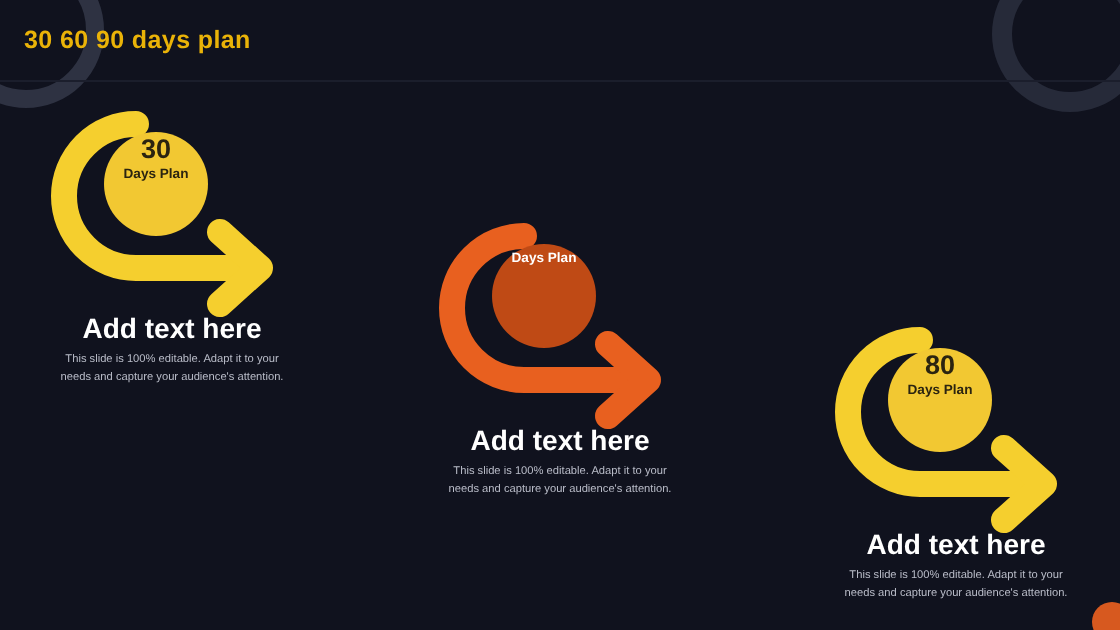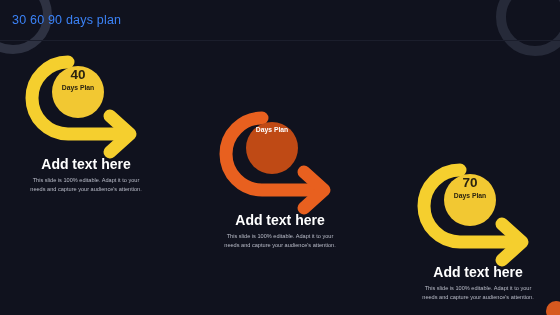--- a/index.html
+++ b/index.html
@@ -56,22 +56,22 @@
     background: #e8601f;
     opacity: .92;
   }
 
   
   .title {
     position: absolute;
     left: 12px;
     top: 13px;
     font-size: 12.5px;
-    font-weight: normal;
-    color: #3b82f6;
+    font-weight: bold;
+    color: #eab308;
     letter-spacing: .2px;
     white-space: nowrap;
   }
   .title-rule {
     position: absolute;
     left: 0;
     top: 40px;
     width: 560px;
     height: 1px;
     background: #1b1e2c;
@@ -160,21 +160,21 @@
   <div class="title-rule"></div>
 
   <div class="stage stage-30" id="stage-30">
     <div class="stage-art">
       <svg viewBox="0 0 160 108" xmlns="http://www.w3.org/2000/svg">
         <path d="M62 14 A36 36 0 1 0 62 86 L110 86" fill="none" stroke="#f5cf2e" stroke-width="13" stroke-linecap="round"></path>
         <path d="M104 68 L124 86 L104 104" fill="none" stroke="#f5cf2e" stroke-width="13" stroke-linecap="round" stroke-linejoin="round"></path>
         <circle cx="72" cy="44" r="26" fill="#f2c832"></circle>
       </svg>
       <div class="badge-label">
-        <span class="badge-num">40</span>
+        <span class="badge-num">30</span>
         <span class="badge-sub">Days Plan</span>
       </div>
     </div>
     <div class="stage-text">
       <div class="stage-heading">Add text here</div>
       <div class="stage-body">This slide is 100% editable. Adapt it to your needs and capture your audience's attention.</div>
     </div>
   </div>
 
   <div class="stage stage-60" id="stage-60">
@@ -195,21 +195,21 @@
   </div>
 
   <div class="stage stage-90" id="stage-90">
     <div class="stage-art">
       <svg viewBox="0 0 160 108" xmlns="http://www.w3.org/2000/svg">
         <path d="M62 14 A36 36 0 1 0 62 86 L110 86" fill="none" stroke="#f5cf2e" stroke-width="13" stroke-linecap="round"></path>
         <path d="M104 68 L124 86 L104 104" fill="none" stroke="#f5cf2e" stroke-width="13" stroke-linecap="round" stroke-linejoin="round"></path>
         <circle cx="72" cy="44" r="26" fill="#f2c832"></circle>
       </svg>
       <div class="badge-label">
-        <span class="badge-num">70</span>
+        <span class="badge-num">80</span>
         <span class="badge-sub">Days Plan</span>
       </div>
     </div>
     <div class="stage-text">
       <div class="stage-heading">Add text here</div>
       <div class="stage-body">This slide is 100% editable. Adapt it to your needs and capture your audience's attention.</div>
     </div>
   </div>
 
   <div class="corner-badge"></div>

